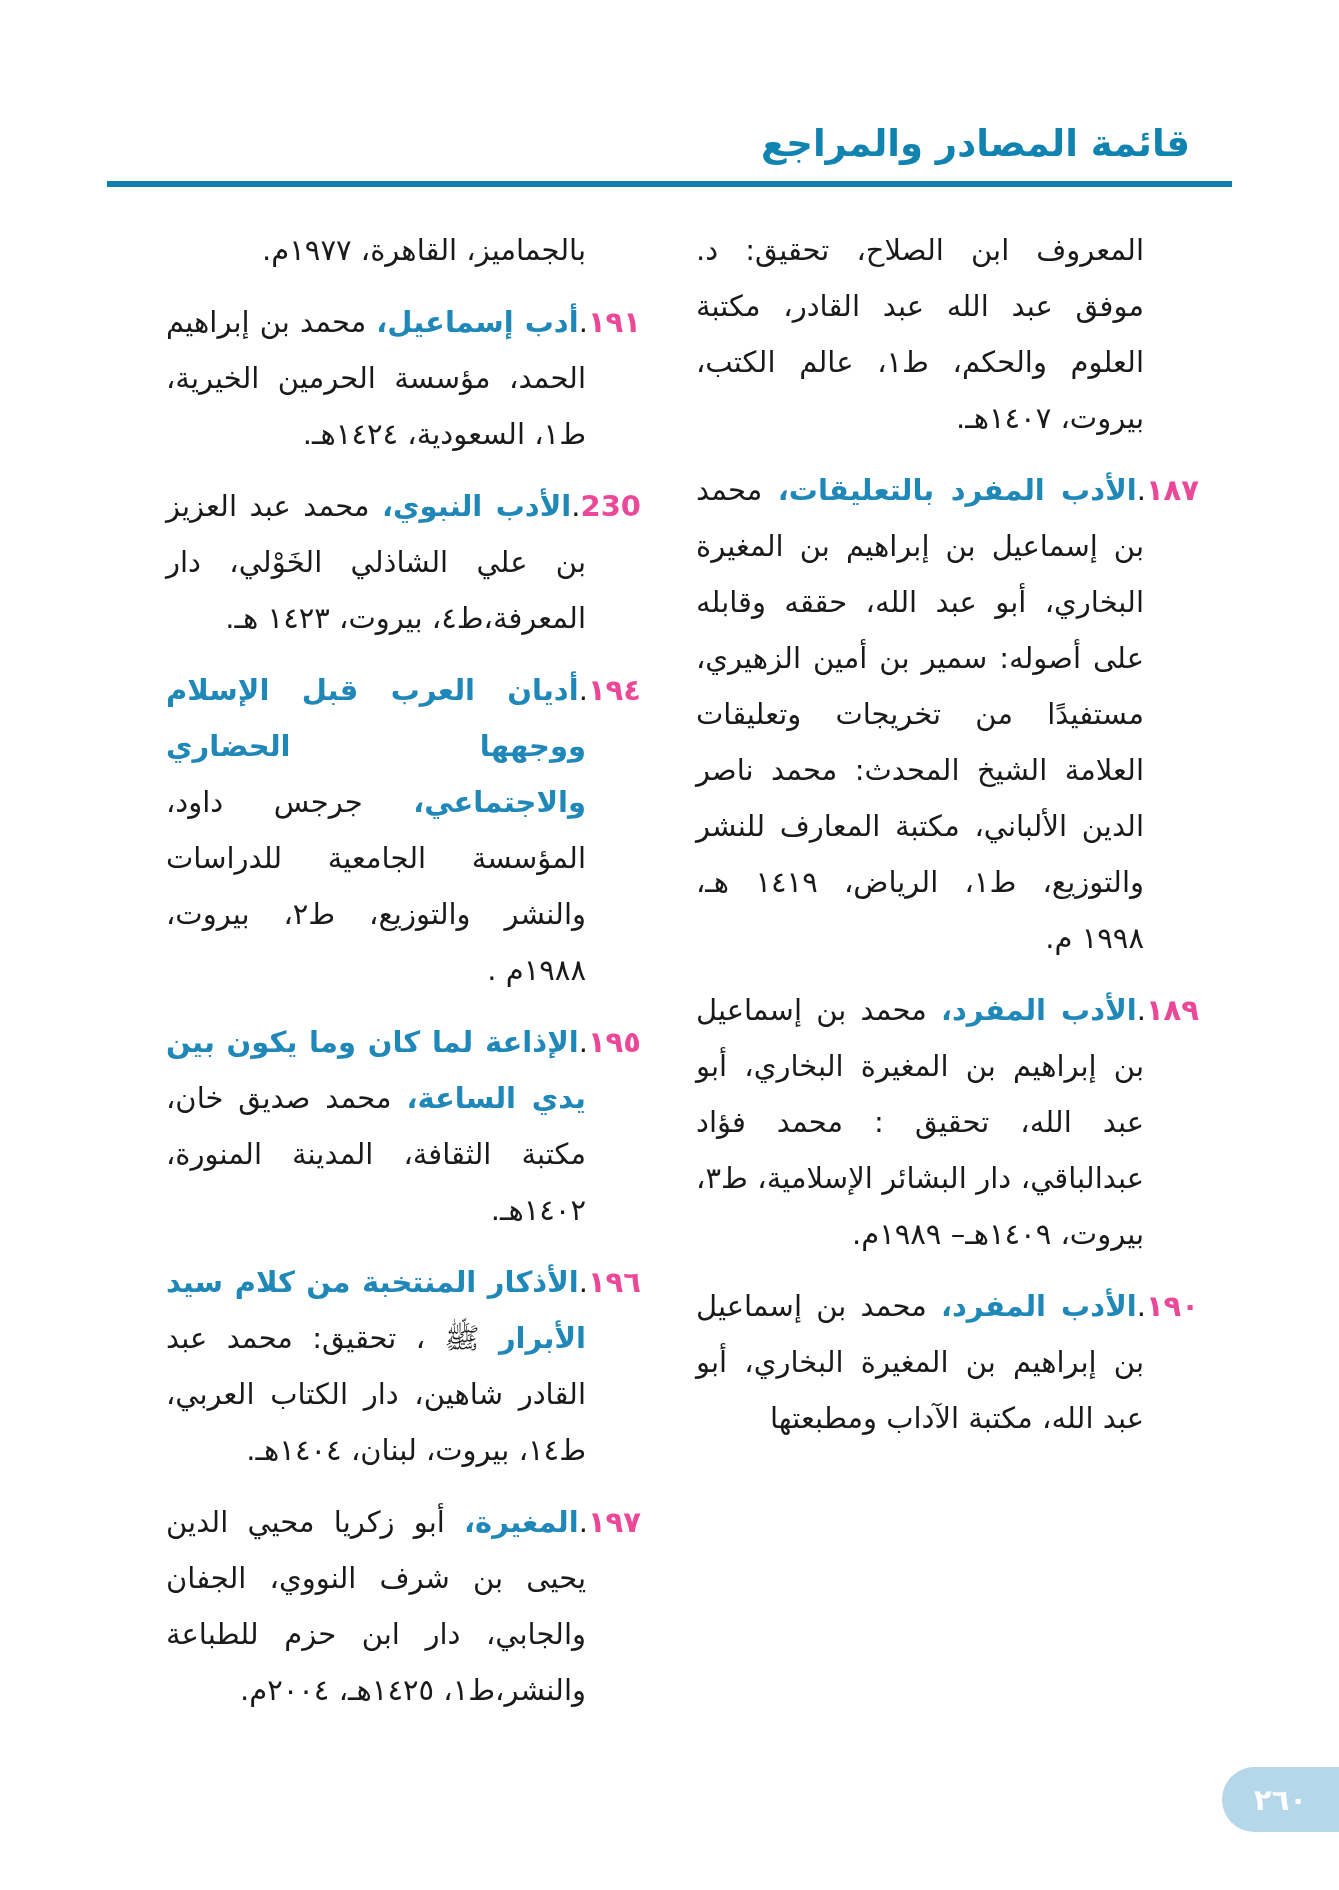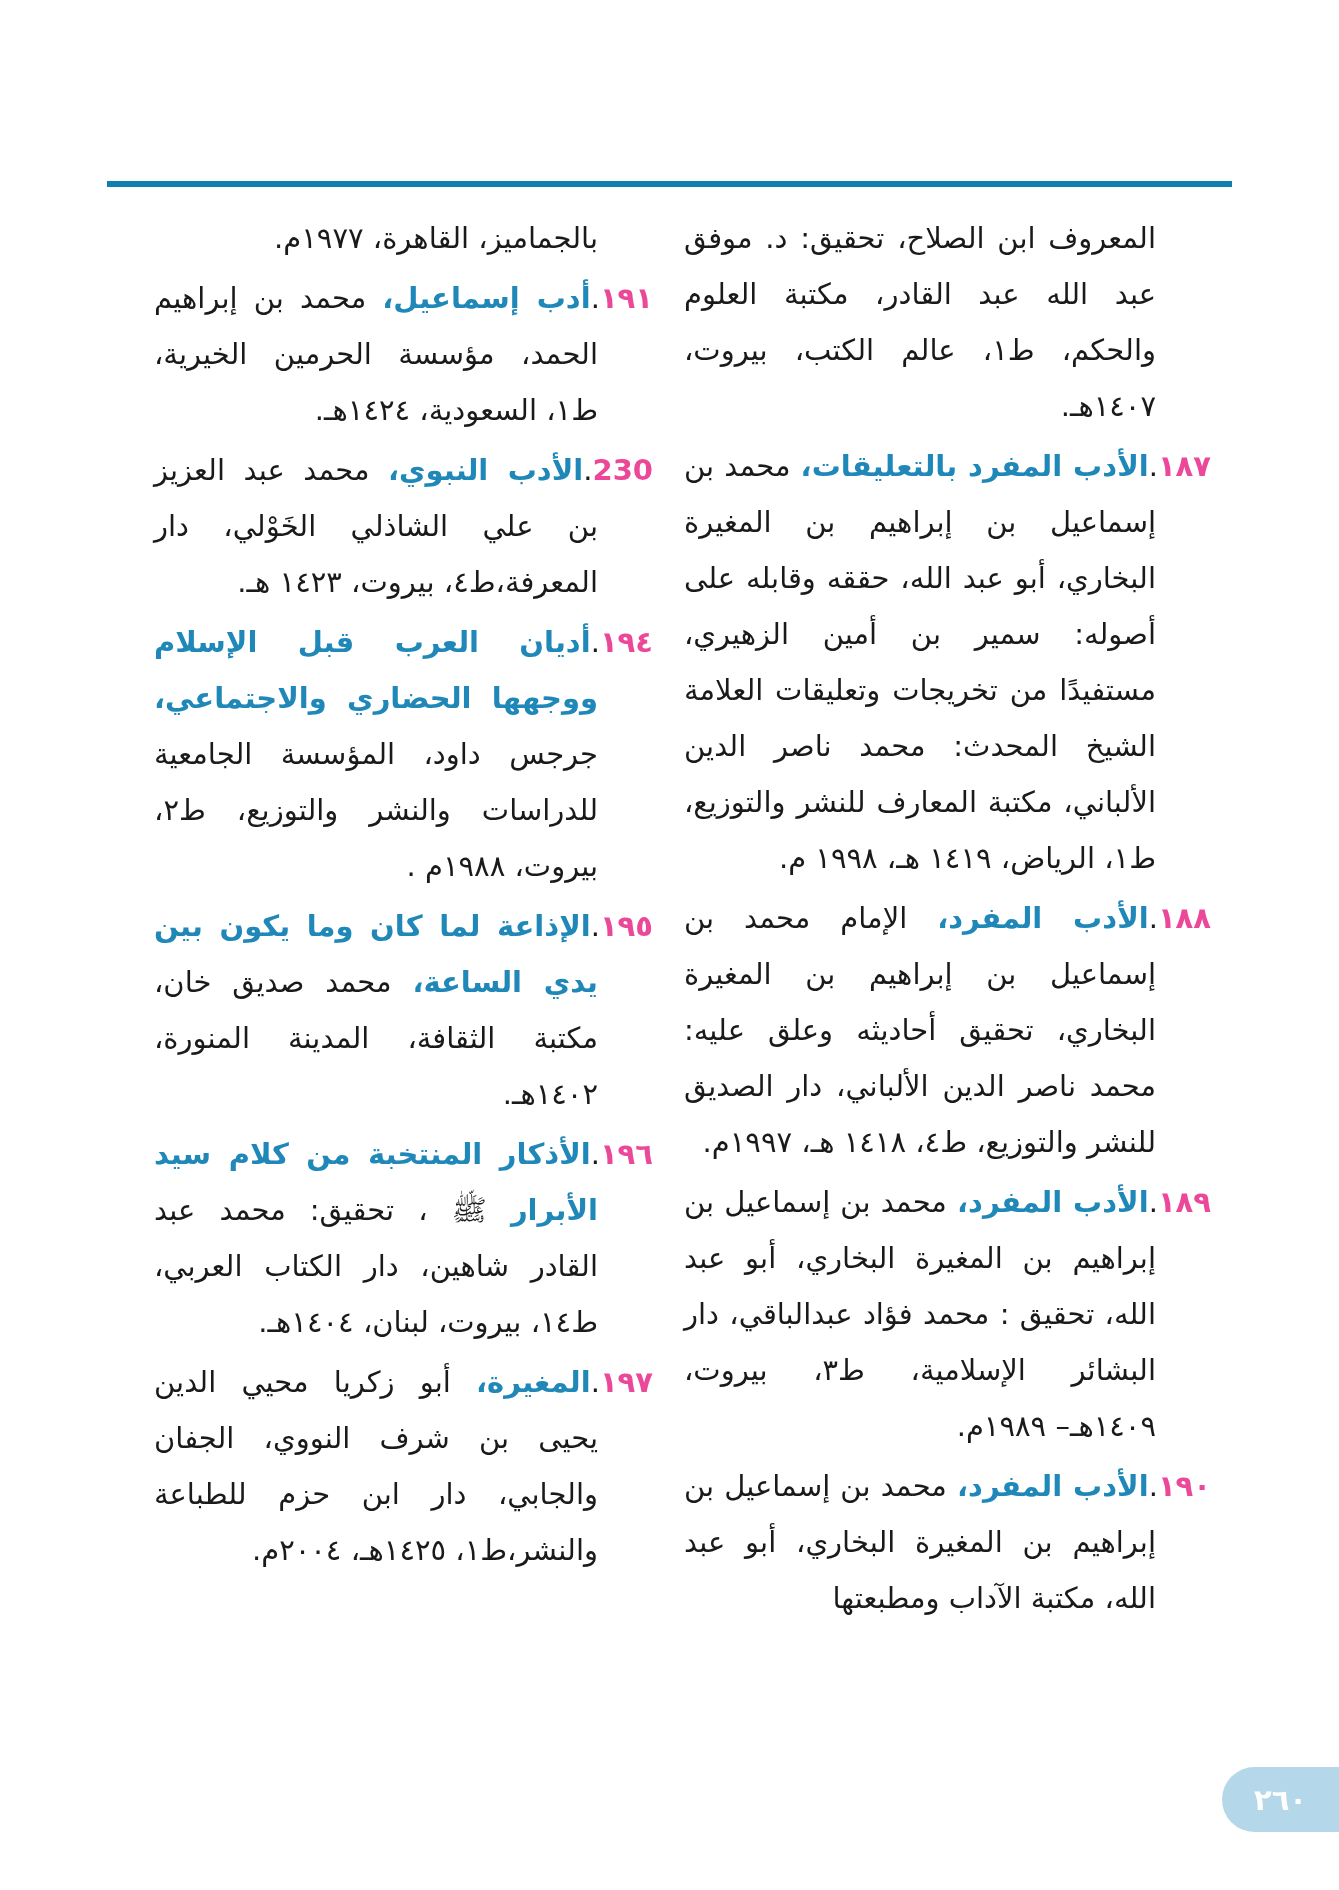--- a/index.html
+++ b/index.html
@@ -47,21 +47,21 @@
   }
   .col-right {
     right: 124px;   
     width: 535px;
   }
   .col-left {
     right: 682px;   
     width: 507px;
   }
   .col p {
-    margin: 4px;
+    margin: 16px;
   }
   p.cont {
     padding-right: 55px; 
   }
   p.entry {
     padding-right: 55px;
     text-indent: -55px;  
   }
   .num {
     color: #ec4899;
@@ -116,28 +116,28 @@
     font-size: 29px;
     font-weight: bold;
     letter-spacing: 4px;
   }
 </style>
 </head>
 <body>
 
 <div class="page">
 
+  <div class="header-title">قائمة المصادر والمراجع</div>
   <div class="header-rule"></div>
 
   <div class="col col-right">
     <p class="cont">المعروف ابن الصلاح، تحقيق: د. موفق عبد الله عبد القادر، مكتبة العلوم والحكم، ط١، عالم الكتب، بيروت، ١٤٠٧هـ.</p>
 
     <p class="entry"><span class="num">١٨٧</span><span class="dot">.</span><span class="etitle">الأدب المفرد بالتعليقات،</span> <span class="ebody">محمد بن إسماعيل بن إبراهيم بن المغيرة البخاري، أبو عبد الله، حققه وقابله على أصوله: سمير بن أمين الزهيري، مستفيدًا من تخريجات وتعليقات العلامة الشيخ المحدث: محمد ناصر الدين الألباني، مكتبة المعارف للنشر والتوزيع، ط١، الرياض، ١٤١٩ هـ، ١٩٩٨ م.</span></p>
 
-    <p class="entry"><span class="num">١٨٨</span><span class="dot">.</span><span class="etitle">الأدب المفرد،</span> <span class="ebody">الإمام محمد بن إسماعيل بن إبراهيم بن المغيرة البخاري، تحقيق أحاديثه وعلق عليه: محمد ناصر الدين الألباني، دار الصديق للنشر والتوزيع، ط٤، ١٤١٨ هـ، ١٩٩٧م.</span></p>
 
     <p class="entry"><span class="num">١٨٩</span><span class="dot">.</span><span class="etitle">الأدب المفرد،</span> <span class="ebody">محمد بن إسماعيل بن إبراهيم بن المغيرة البخاري، أبو عبد الله، تحقيق : محمد فؤاد عبدالباقي، دار البشائر الإسلامية، ط٣، بيروت، ١٤٠٩هـ– ١٩٨٩م.</span></p>
 
     <p class="entry"><span class="num">١٩٠</span><span class="dot">.</span><span class="etitle">الأدب المفرد،</span> <span class="ebody">محمد بن إسماعيل بن إبراهيم بن المغيرة البخاري، أبو عبد الله، مكتبة الآداب ومطبعتها</span></p>
   </div>
 
   <div class="col col-left">
     <p class="cont">بالجماميز، القاهرة، ١٩٧٧م.</p>
 
     <p class="entry"><span class="num">١٩١</span><span class="dot">.</span><span class="etitle">أدب إسماعيل،</span> <span class="ebody">محمد بن إبراهيم الحمد، مؤسسة الحرمين الخيرية، ط١، السعودية، ١٤٢٤هـ.</span></p>

